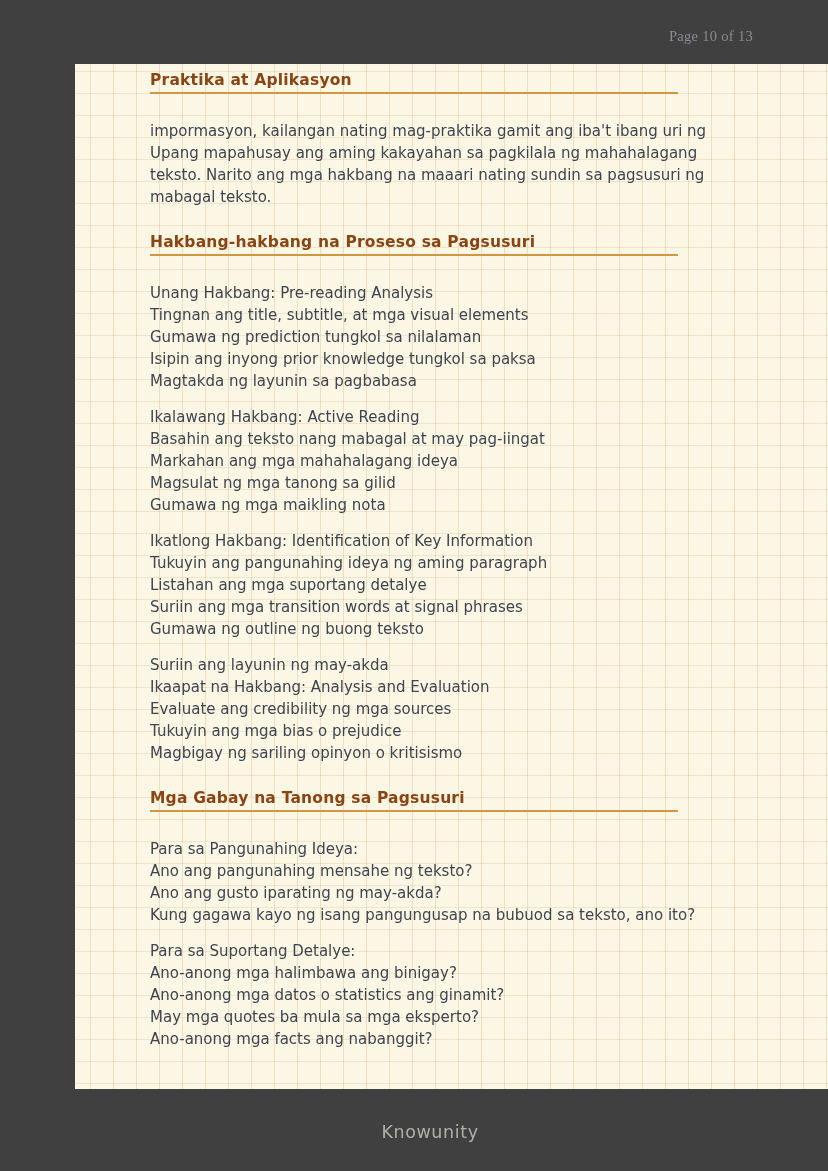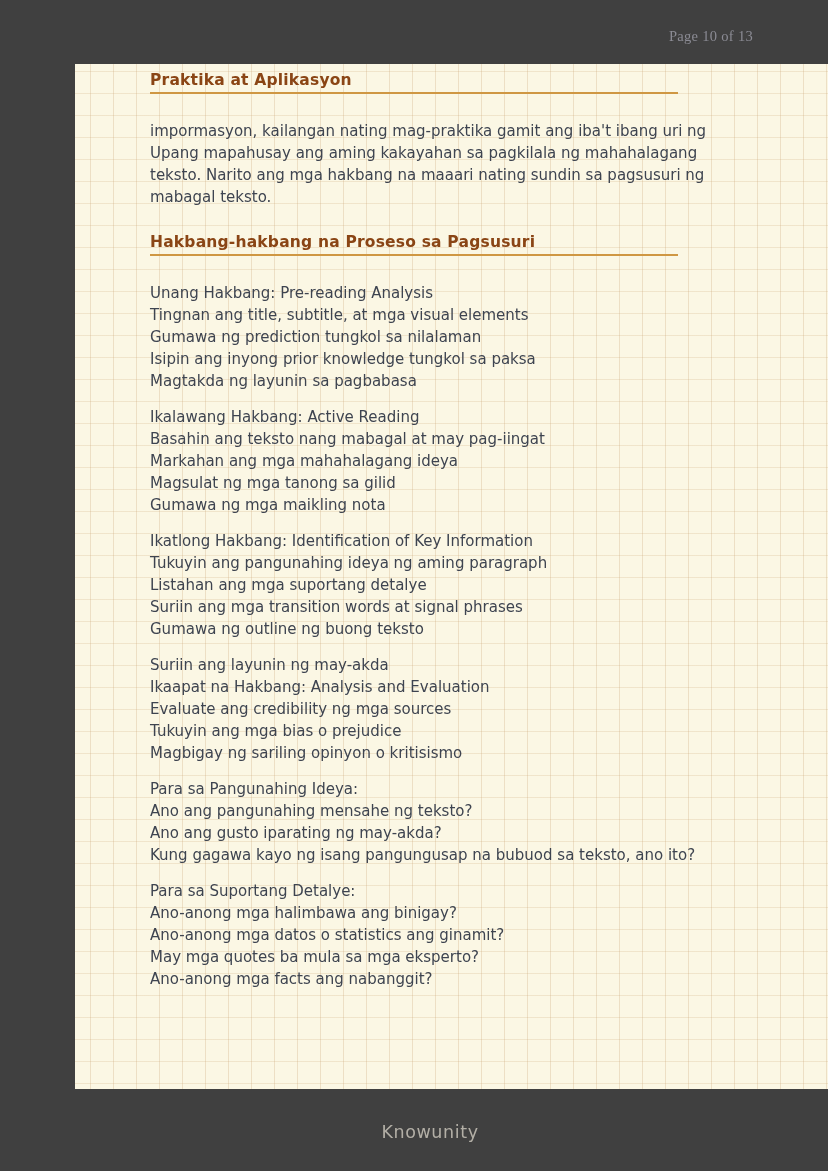--- a/index.html
+++ b/index.html
@@ -116,20 +116,21 @@
           <div class="text-line">Suriin ang mga transition words at signal phrases</div>
           <div class="text-line">Gumawa ng outline ng buong teksto</div>
         </div>
         <div class="text-block">
           <div class="text-line">Suriin ang layunin ng may-akda</div>
           <div class="text-line">Ikaapat na Hakbang: Analysis and Evaluation</div>
           <div class="text-line">Evaluate ang credibility ng mga sources</div>
           <div class="text-line">Tukuyin ang mga bias o prejudice</div>
           <div class="text-line">Magbigay ng sariling opinyon o kritisismo</div>
         </div>
+        <h2 class="section-heading">Mga Gabay na Tanong sa Pagsusuri</h2>
         <div class="text-block">
           <div class="text-line">Para sa Pangunahing Ideya:</div>
           <div class="text-line">Ano ang pangunahing mensahe ng teksto?</div>
           <div class="text-line">Ano ang gusto iparating ng may-akda?</div>
           <div class="text-line">Kung gagawa kayo ng isang pangungusap na bubuod sa teksto, ano ito?</div>
         </div>
         <div class="text-block">
           <div class="text-line">Para sa Suportang Detalye:</div>
           <div class="text-line">Ano-anong mga halimbawa ang binigay?</div>
           <div class="text-line">Ano-anong mga datos o statistics ang ginamit?</div>

